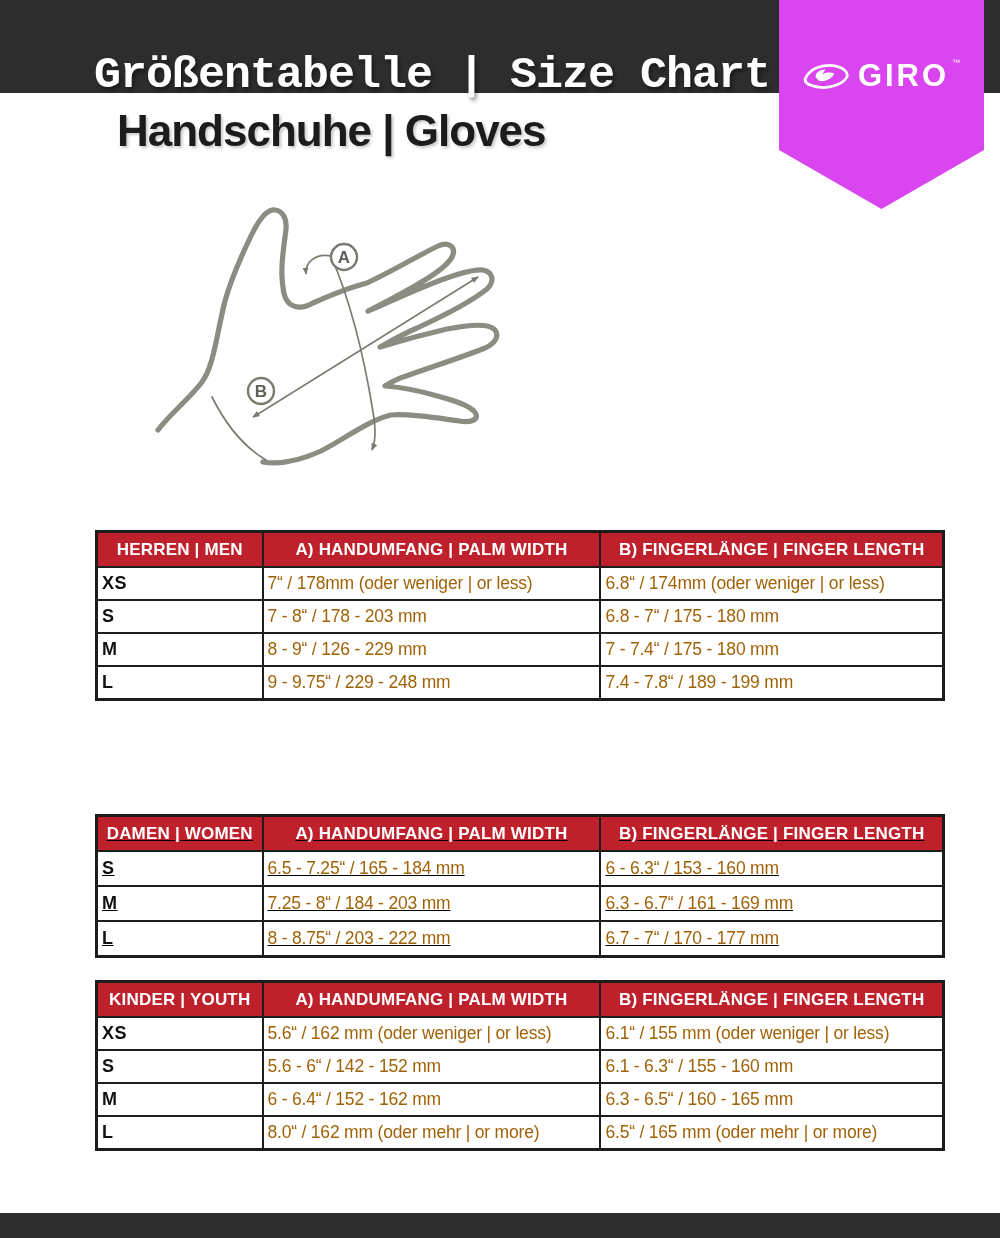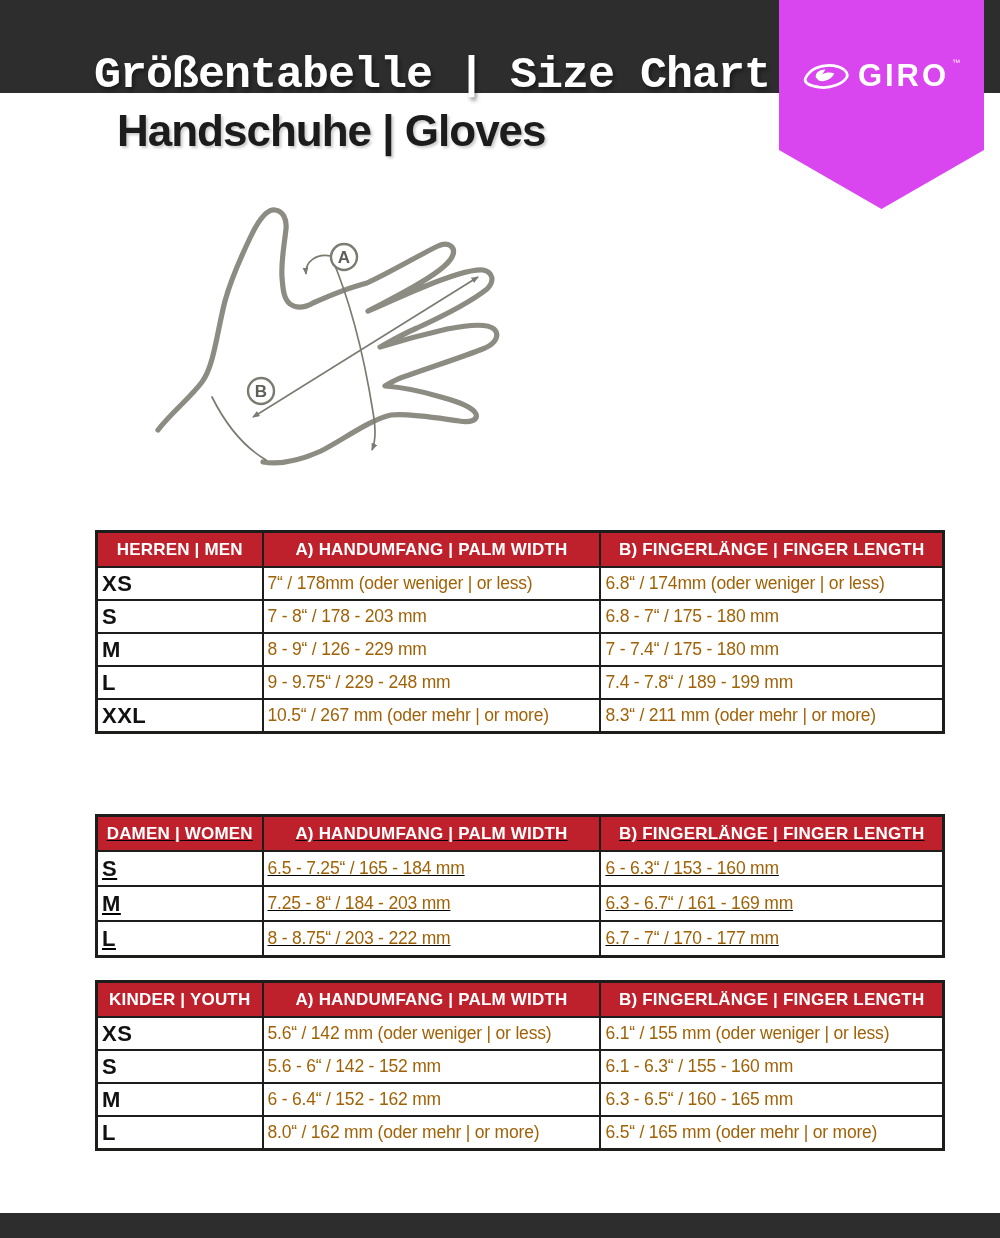--- a/index.html
+++ b/index.html
@@ -29,21 +29,21 @@
   .logo-word{font-size:31px;font-weight:bold;color:#ffffff;letter-spacing:3px;line-height:1;}
   .logo-tm{font-size:8px;color:#ffffff;align-self:flex-start;margin:-2px 0 0 -4px;}
   .hand-wrap{position:absolute;left:140px;top:195px;width:370px;height:290px;}
   table.size-table{
     position:absolute;left:95px;width:850px;border-collapse:collapse;table-layout:fixed;background:#fff;
     border:3px solid #1d1d1b;
   }
   .size-table th,.size-table td{border:2px solid #1d1d1b;vertical-align:middle;padding:0 4px;margin-top:12px;}
   .size-table thead th{background:#bf212c;color:#ffffff;font-size:17px;font-weight:bold;height:33px;letter-spacing:0.2px;}
   .size-table td{font-size:17.5px;color:#a16207;letter-spacing:-0.2px;}
-  .size-table td.size-col{font-weight:bold;font-size:22px;color:#111;letter-spacing:0.5px;}
+  .size-table td.size-col{font-weight:bold;font-size:18px;color:#111;letter-spacing:0.5px;}
   #table-men{top:530px;}   #table-men td{height:31px;}
   #table-women{top:814px;text-decoration:underline;} #table-women td{height:33px;}
   #table-youth{top:980px;}#table-youth td{height:31px;}
 </style>
 </head>
 <body>
 
 <div class="band-top"></div>
 <div class="band-bottom"></div>
 
@@ -125,25 +125,20 @@
       <tr>
         <td class="size-col">M</td>
         <td>8 - 9“ / 126 - 229 mm</td>
         <td>7 - 7.4“ / 175 - 180 mm</td>
       </tr>
       <tr>
         <td class="size-col">L</td>
         <td>9 - 9.75“ / 229 - 248 mm</td>
         <td>7.4 - 7.8“ / 189 - 199 mm</td>
       </tr>
-      <tr>
-        <td class="size-col">XXL</td>
-        <td>10.5“ / 267 mm (oder mehr | or more)</td>
-        <td>8.3“ / 211 mm (oder mehr | or more)</td>
-      </tr>
     </tbody>
 </table>
 
 <table class="size-table" id="table-women">
   <colgroup>
       <col style="width:19.6%">
       <col style="width:39.9%">
       <col style="width:40.5%">
     </colgroup>
   <thead>
@@ -181,21 +176,21 @@
   <thead>
     <tr>
       <th>KINDER | YOUTH</th>
       <th>A) HANDUMFANG | PALM WIDTH</th>
       <th>B) FINGERLÄNGE | FINGER LENGTH</th>
     </tr>
   </thead>
   <tbody>
       <tr>
         <td class="size-col">XS</td>
-        <td>5.6“ / 142 mm (oder weniger | or less)</td>
+        <td>5.6“ / 162 mm (oder weniger | or less)</td>
         <td>6.1“ / 155 mm (oder weniger | or less)</td>
       </tr>
       <tr>
         <td class="size-col">S</td>
         <td>5.6 - 6“ / 142 - 152 mm</td>
         <td>6.1 - 6.3“ / 155 - 160 mm</td>
       </tr>
       <tr>
         <td class="size-col">M</td>
         <td>6 - 6.4“ / 152 - 162 mm</td>

